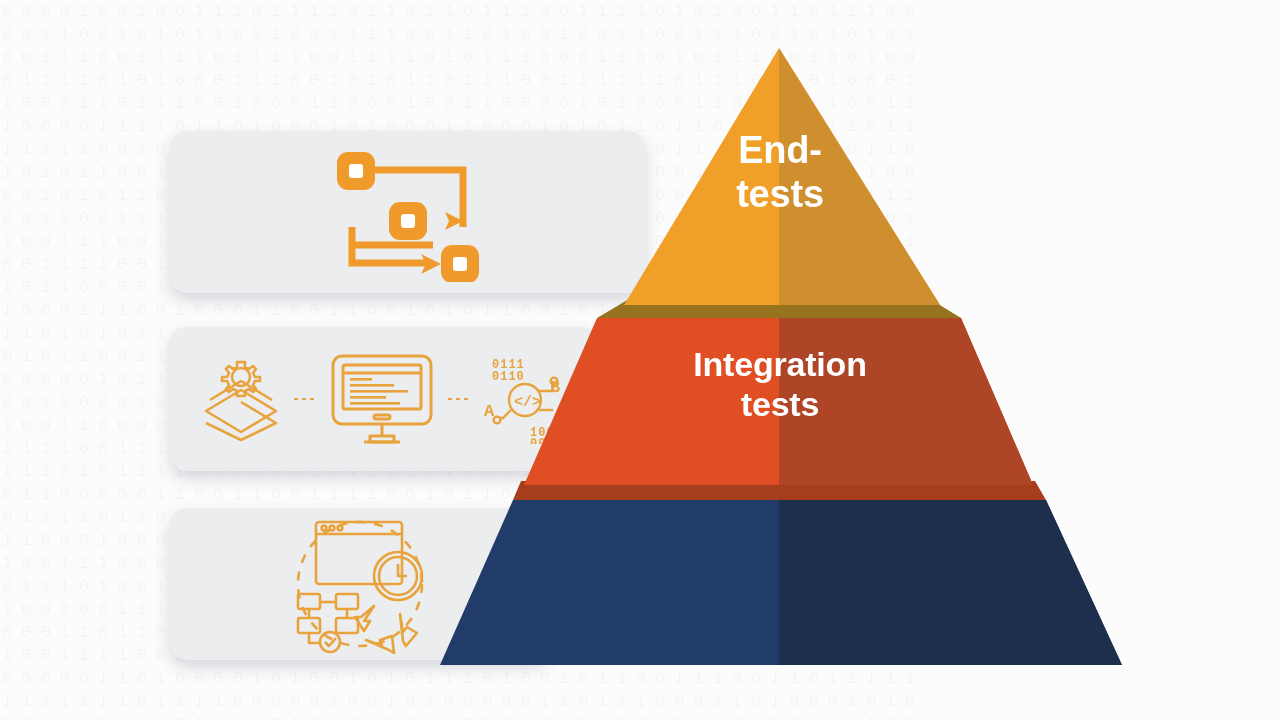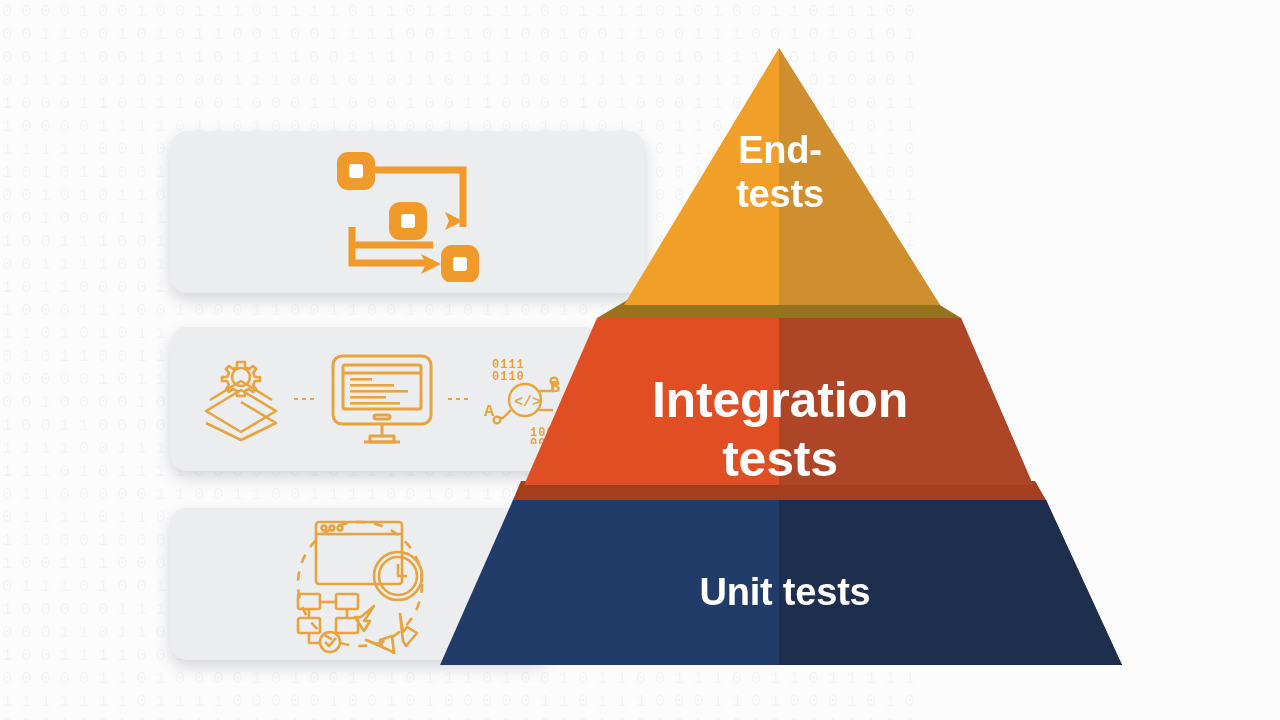--- a/index.html
+++ b/index.html
@@ -92,22 +92,21 @@
     letter-spacing: -0.2px;
     pointer-events: none;
     user-select: none;
   }
   #label-e2e {
     left: 652px; top: 128px; width: 256px;
     font-size: 38px;
   }
   #label-integ {
     left: 600px; top: 345px; width: 360px;
-    font-size: 50px;
-    margin-top: 26px;
+    font-size: 34px;
   }
   #label-unit {
     left: 600px; top: 570px; width: 370px;
     font-size: 38px;
   }
 </style>
 </head>
 <body>
 
 <div id="stage">
@@ -299,17 +298,14 @@
   <div class="tier-label" id="label-e2e">
     <div>End-</div>
     <div>tests</div>
   </div>
 
   <div class="tier-label" id="label-integ">
     <div>Integration</div>
     <div>tests</div>
   </div>
 
-  <div class="tier-label" id="label-unit">
-    <div>Unit tests</div>
-  </div>
 
 </div>
 
 </body></html>

